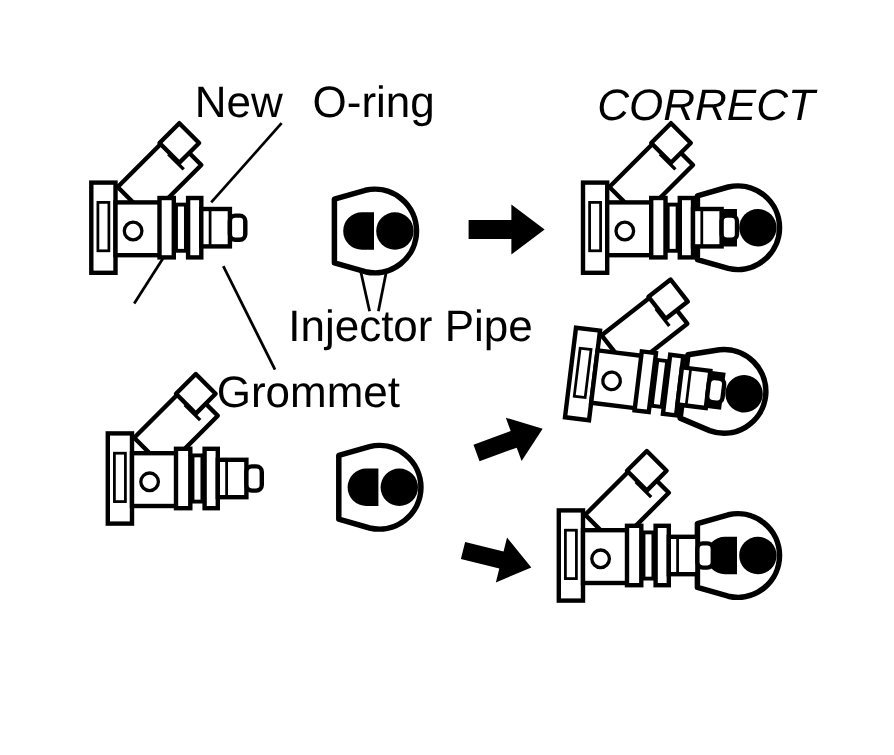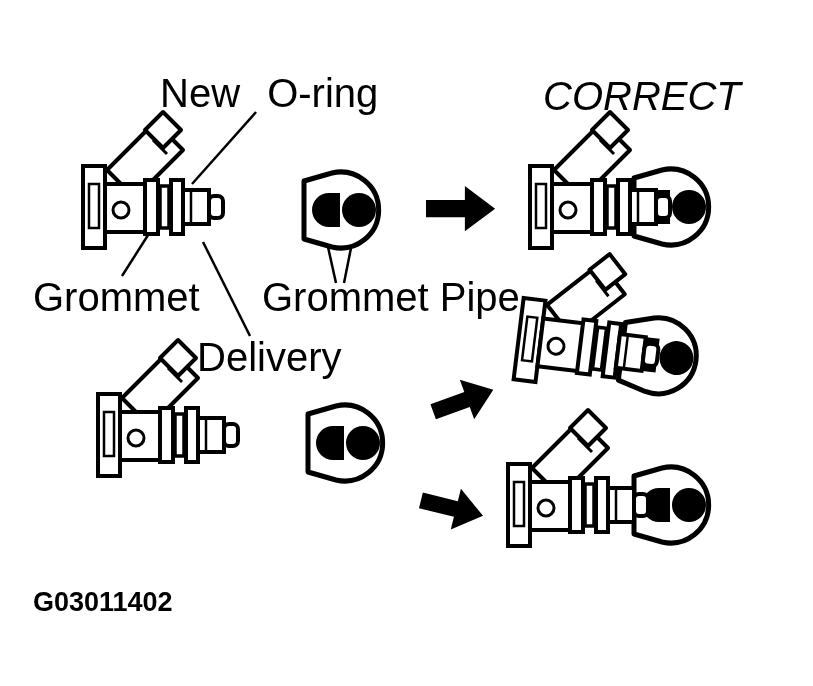--- a/index.html
+++ b/index.html
@@ -114,26 +114,24 @@
 
     <g>
       <use href="#g-assembly" transform="translate(508,252) rotate(7 95 97)"></use>
     </g>
 
     <g>
       <use href="#g-assembly-gap" transform="translate(498,408)"></use>
     </g>
   </svg>
 
-  <div class="label label-neworing" style="left:160px; top:72px;">New O-ring</div>
+  <div class="label label-neworing" style="left:177px; top:72px;">New O-ring</div>
 
   <div class="label" style="left:543px; top:75px;font-style:italic;">CORRECT</div>
 
-  <div class="label" style="left:33px; top:276px;">Grommet</div>
 
-  <div class="label" style="left:262px; top:276px;">Grommet Pipe</div>
+  <div class="label" style="left:262px; top:276px;">Injector Pipe</div>
 
-  <div class="label" style="left:197px; top:336px;">Delivery</div>
+  <div class="label" style="left:197px; top:336px;">Grommet</div>
 
 
-  <div class="fig-number" style="left:33px; top:587px;">G03011402</div>
 
 </div>
 
 </body></html>

